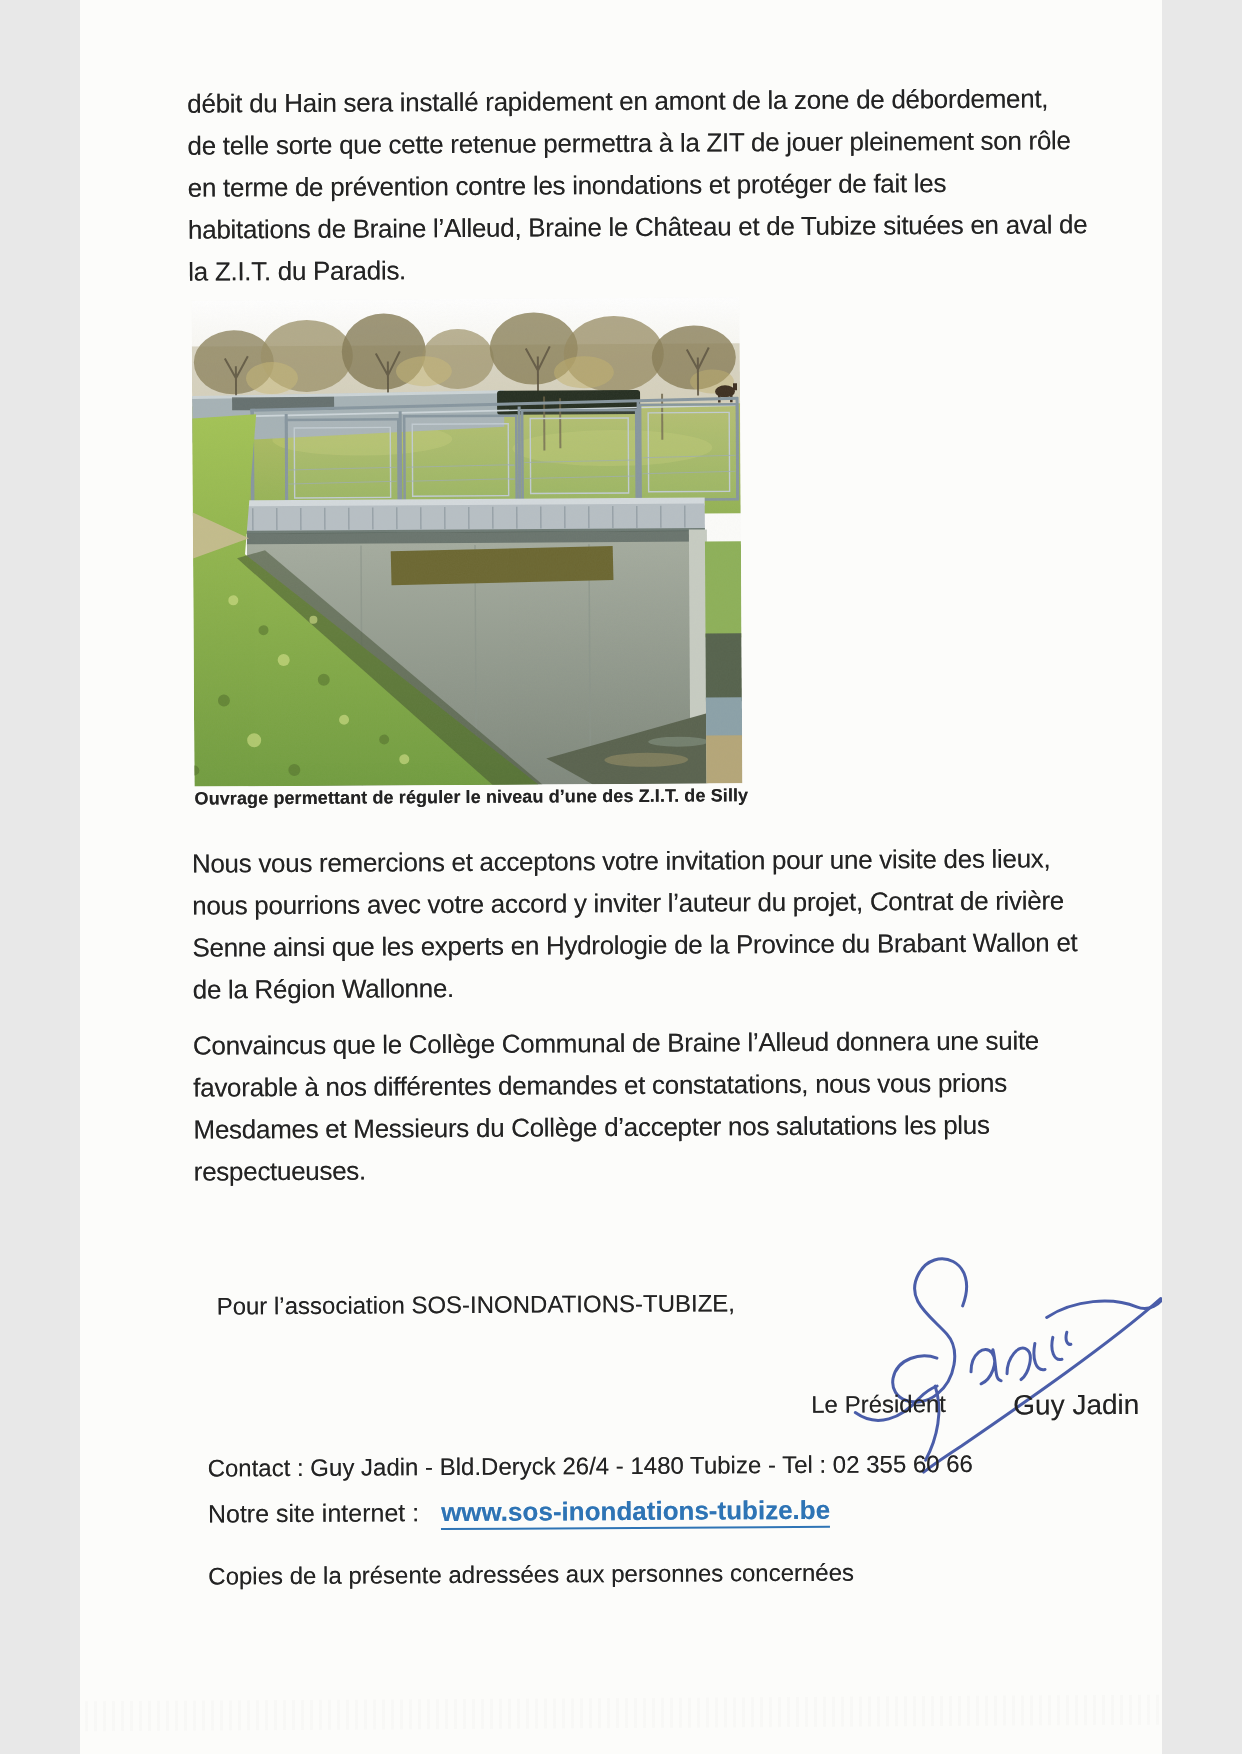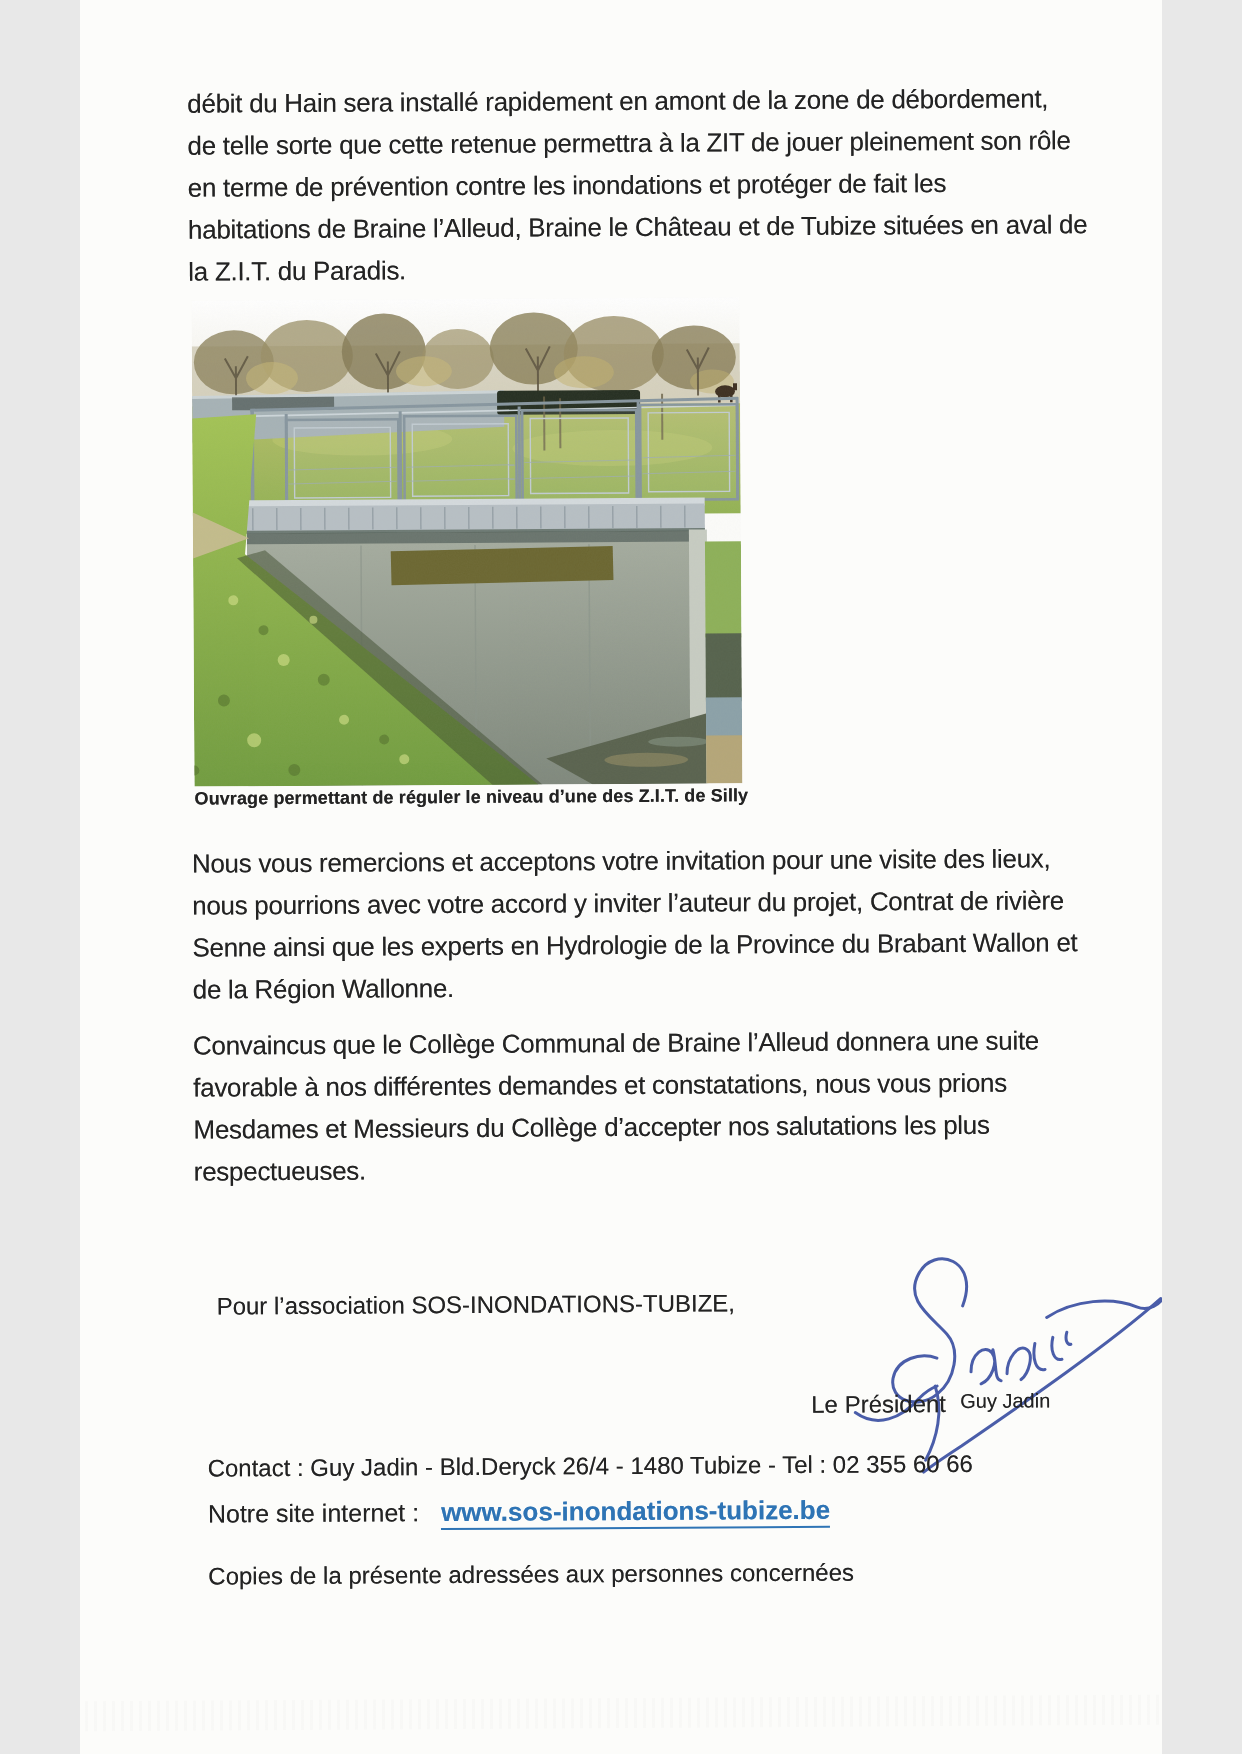--- a/index.html
+++ b/index.html
@@ -34,22 +34,22 @@
     text-shadow:0 0 0.6px rgba(25,25,25,0.55);
   }
   .signature{position:absolute;left:748px;top:1236px;}
   .president{
     position:absolute;left:728px;top:1392px;
     font-size:24px;white-space:nowrap;
     text-shadow:0 0 0.5px rgba(25,25,25,0.5);
     text-align:center;
   }
   .presname{
-    position:absolute;left:877px;top:1392px;
-    font-size:20px;white-space:nowrap;
+    position:absolute;left:930px;top:1392px;
+    font-size:28px;white-space:nowrap;
     text-shadow:0 0 0.5px rgba(25,25,25,0.5);
   }
   .contact{
     position:absolute;left:124px;top:1452px;
     font-size:24px;white-space:nowrap;
     text-shadow:0 0 0.6px rgba(25,25,25,0.55);
   }
   .siteline{
     position:absolute;left:124px;top:1496px;
     font-size:25px;white-space:nowrap;

